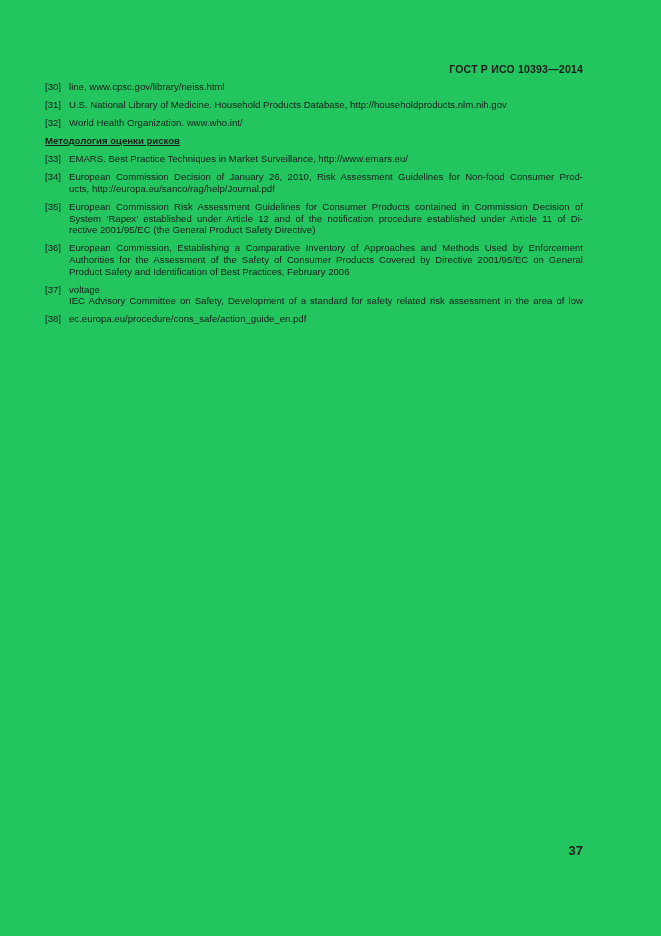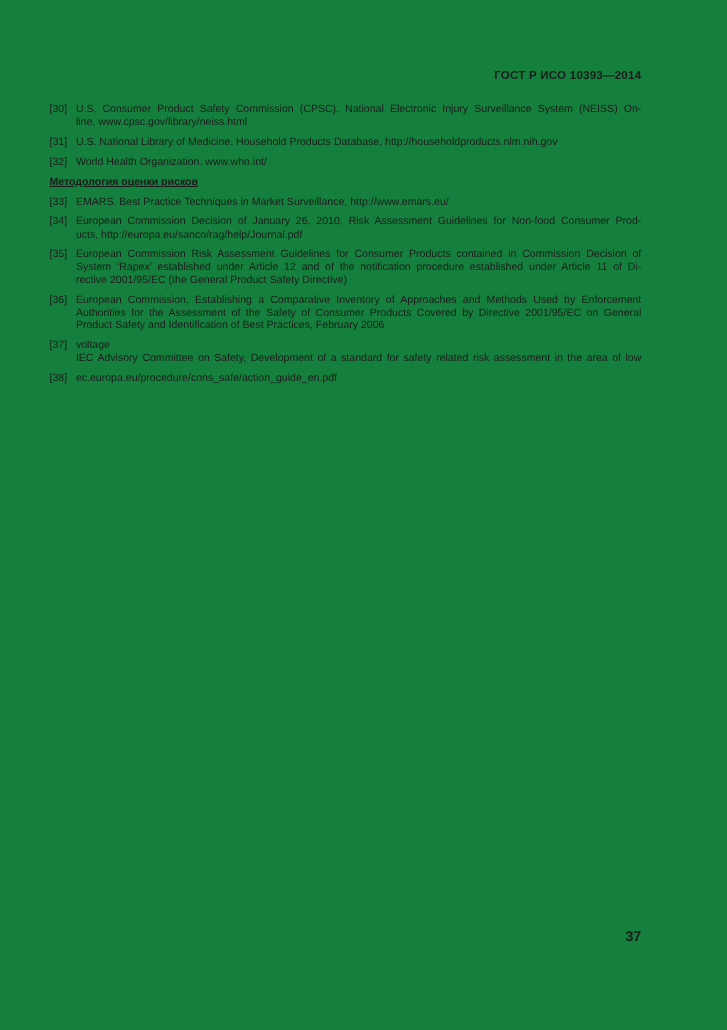--- a/index.html
+++ b/index.html
@@ -8,37 +8,37 @@
     width: 661px;
     height: 936px;
     position: relative;
     font-family: "Liberation Sans", sans-serif;
     color: #1b1b1b;
     overflow: hidden;
   }
   .page {
     position: absolute;
     inset: 0;
-    background: #15803d;
+    background: #22c55e;
   }
   .content {
     position: absolute;
     left: 45px;
     top: 63px;
     width: 538px;
   }
   .doc-header {
     text-align: right;
     font-weight: bold;
     font-size: 10.5px;
     line-height: 13px;
     letter-spacing: 0.2px;
   }
   .bib {
-    margin-top: 18px;
+    margin-top: 5px;
     font-size: 9.6px;
     line-height: 11.6px;
   }
   .ref {
     position: relative;
     padding-left: 24px;
     margin-bottom: 6.5px;
   }
   .ref-label {
     position: absolute;
@@ -73,21 +73,20 @@
 
     <div class="doc-header">
       <span>ГОСТ Р ИСО 10393—2014</span>
     </div>
 
     <div class="bib">
 
       <div class="ref">
         <span class="ref-label">[30]</span>
         <div class="ref-body">
-          <div class="ref-line just">U.S. Consumer Product Safety Commission (CPSC). National Electronic Injury Surveillance System (NEISS) On-</div>
           <div class="ref-line">line, www.cpsc.gov/library/neiss.html</div>
         </div>
       </div>
 
       <div class="ref">
         <span class="ref-label">[31]</span>
         <div class="ref-body">
           <div class="ref-line">U.S. National Library of Medicine. Household Products Database, http://householdproducts.nlm.nih.gov</div>
         </div>
       </div>

